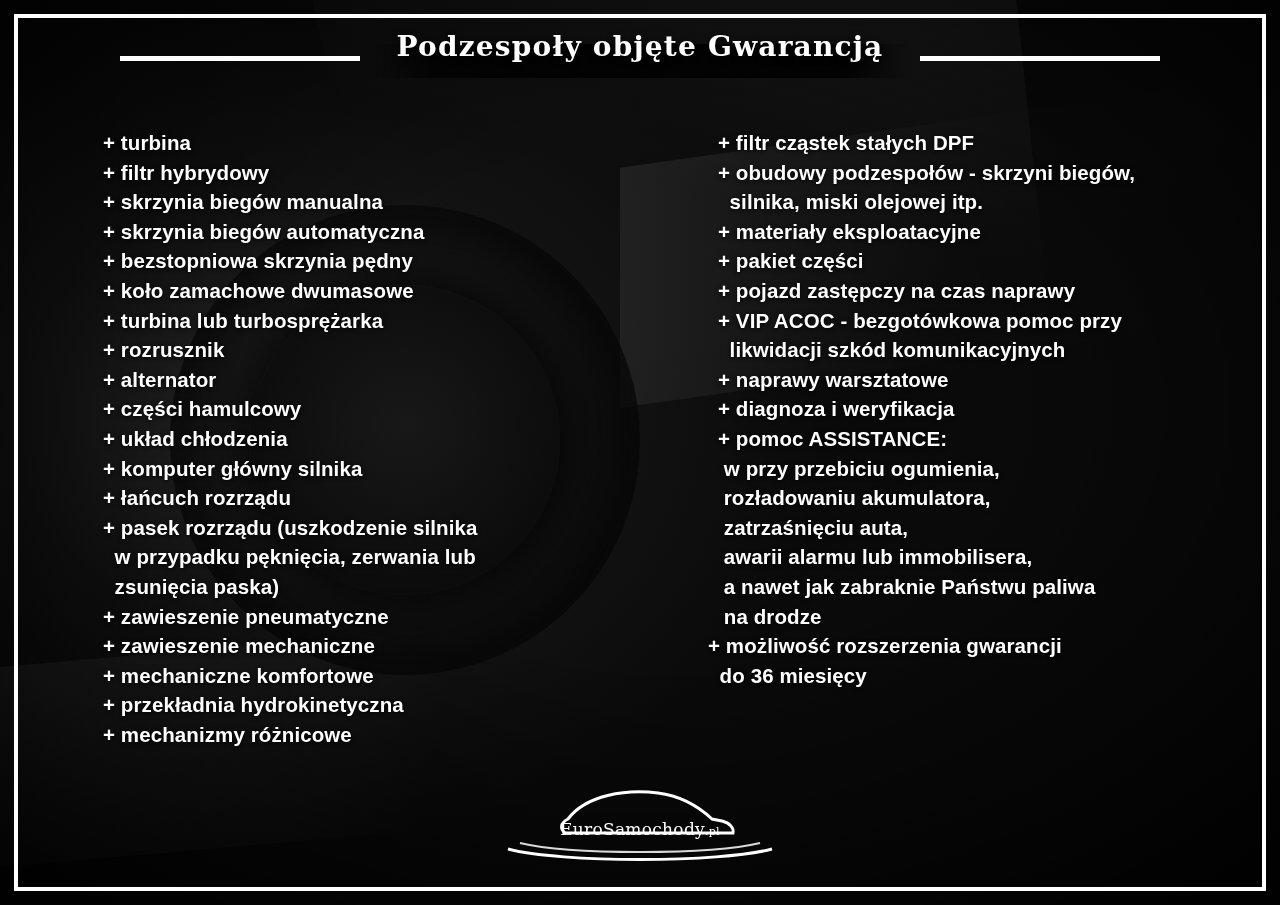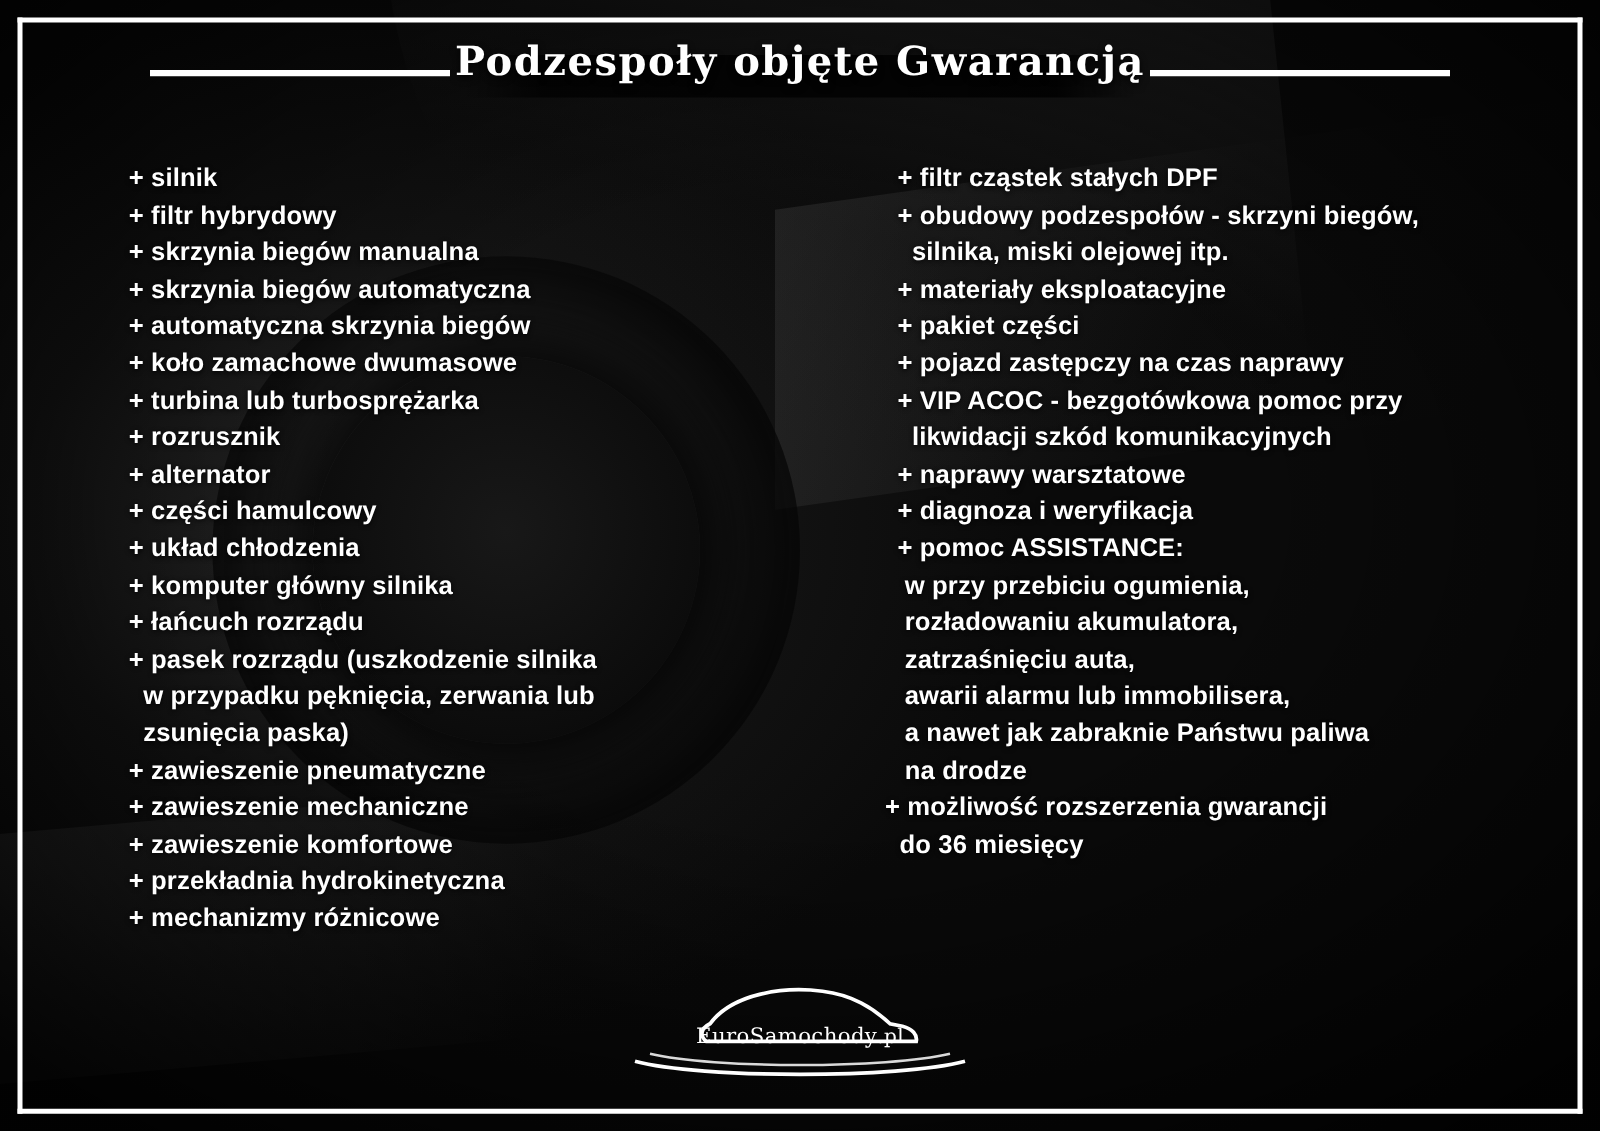--- a/index.html
+++ b/index.html
@@ -71,21 +71,21 @@
     position: absolute; top: 26px; height: 5px; background: #fff;
   }
   .header-rule.left { left: 120px; width: 240px; }
   .header-rule.right { right: 120px; width: 240px; }
   .header-title {
     position: absolute; left: 0; top: 0; width: 1280px;
     text-align: center;
     color: #fff;
     font-family: "DejaVu Serif", serif;
     font-weight: bold;
-    font-size: 32px;
+    font-size: 28px;
     letter-spacing: 1.2px;
     text-shadow: 0 2px 6px rgba(0,0,0,.9);
   }
   .header-title-bg {
     position: absolute; left: 50%; top: 14px; transform: translateX(-50%);
     width: 540px; height: 34px;
     background: linear-gradient(90deg, rgba(0,0,0,0) 0%, rgba(0,0,0,.75) 12%, rgba(0,0,0,.85) 88%, rgba(0,0,0,0) 100%);
   }
 
   
@@ -112,21 +112,21 @@
     width: 300px; height: 86px;
   }
   .logo-text {
     position: absolute; left: 0; top: 40px; width: 300px;
     text-align: center;
     color: #fff;
     font-family: "DejaVu Serif", serif;
     font-size: 17px;
     letter-spacing: .3px;
   }
-  .logo-text .tld { font-size: 16px; }
+  .logo-text .tld { font-size: 11px; }
   .logo-svg { position: absolute; left: 0; top: 0; }
 </style>
 </head>
 <body>
 
 <div id="page">
 
   <div class="bg-shape body-curve"></div>
   <div class="bg-shape hood-gleam"></div>
   <div class="bg-shape floor-gleam"></div>
@@ -141,39 +141,39 @@
 
   <div class="header">
     <div class="header-rule left"></div>
     <div class="header-rule right"></div>
     <div class="header-title-bg"></div>
     <div class="header-title">Podzespoły objęte Gwarancją</div>
   </div>
 
   <div class="columns">
     <div class="col col-left">
-      <div class="item">+ silnik</div>
+      <div class="item">+ turbina</div>
       <div class="item">+ filtr hybrydowy</div>
       <div class="item">+ skrzynia biegów manualna</div>
       <div class="item">+ skrzynia biegów automatyczna</div>
-      <div class="item">+ automatyczna skrzynia biegów</div>
+      <div class="item">+ bezstopniowa skrzynia pędny</div>
       <div class="item">+ koło zamachowe dwumasowe</div>
       <div class="item">+ turbina lub turbosprężarka</div>
       <div class="item">+ rozrusznik</div>
       <div class="item">+ alternator</div>
       <div class="item">+ części hamulcowy</div>
       <div class="item">+ układ chłodzenia</div>
       <div class="item">+ komputer główny silnika</div>
       <div class="item">+ łańcuch rozrządu</div>
       <div class="item">+ pasek rozrządu (uszkodzenie silnika
   w przypadku pęknięcia, zerwania lub
   zsunięcia paska)</div>
       <div class="item">+ zawieszenie pneumatyczne</div>
       <div class="item">+ zawieszenie mechaniczne</div>
-      <div class="item">+ zawieszenie komfortowe</div>
+      <div class="item">+ mechaniczne komfortowe</div>
       <div class="item">+ przekładnia hydrokinetyczna</div>
       <div class="item">+ mechanizmy różnicowe</div>
     </div>
 
     <div class="col col-right">
       <div class="item">+ filtr cząstek stałych DPF</div>
       <div class="item">+ obudowy podzespołów - skrzyni biegów,
   silnika, miski olejowej itp.</div>
       <div class="item">+ materiały eksploatacyjne</div>
       <div class="item">+ pakiet części</div>

